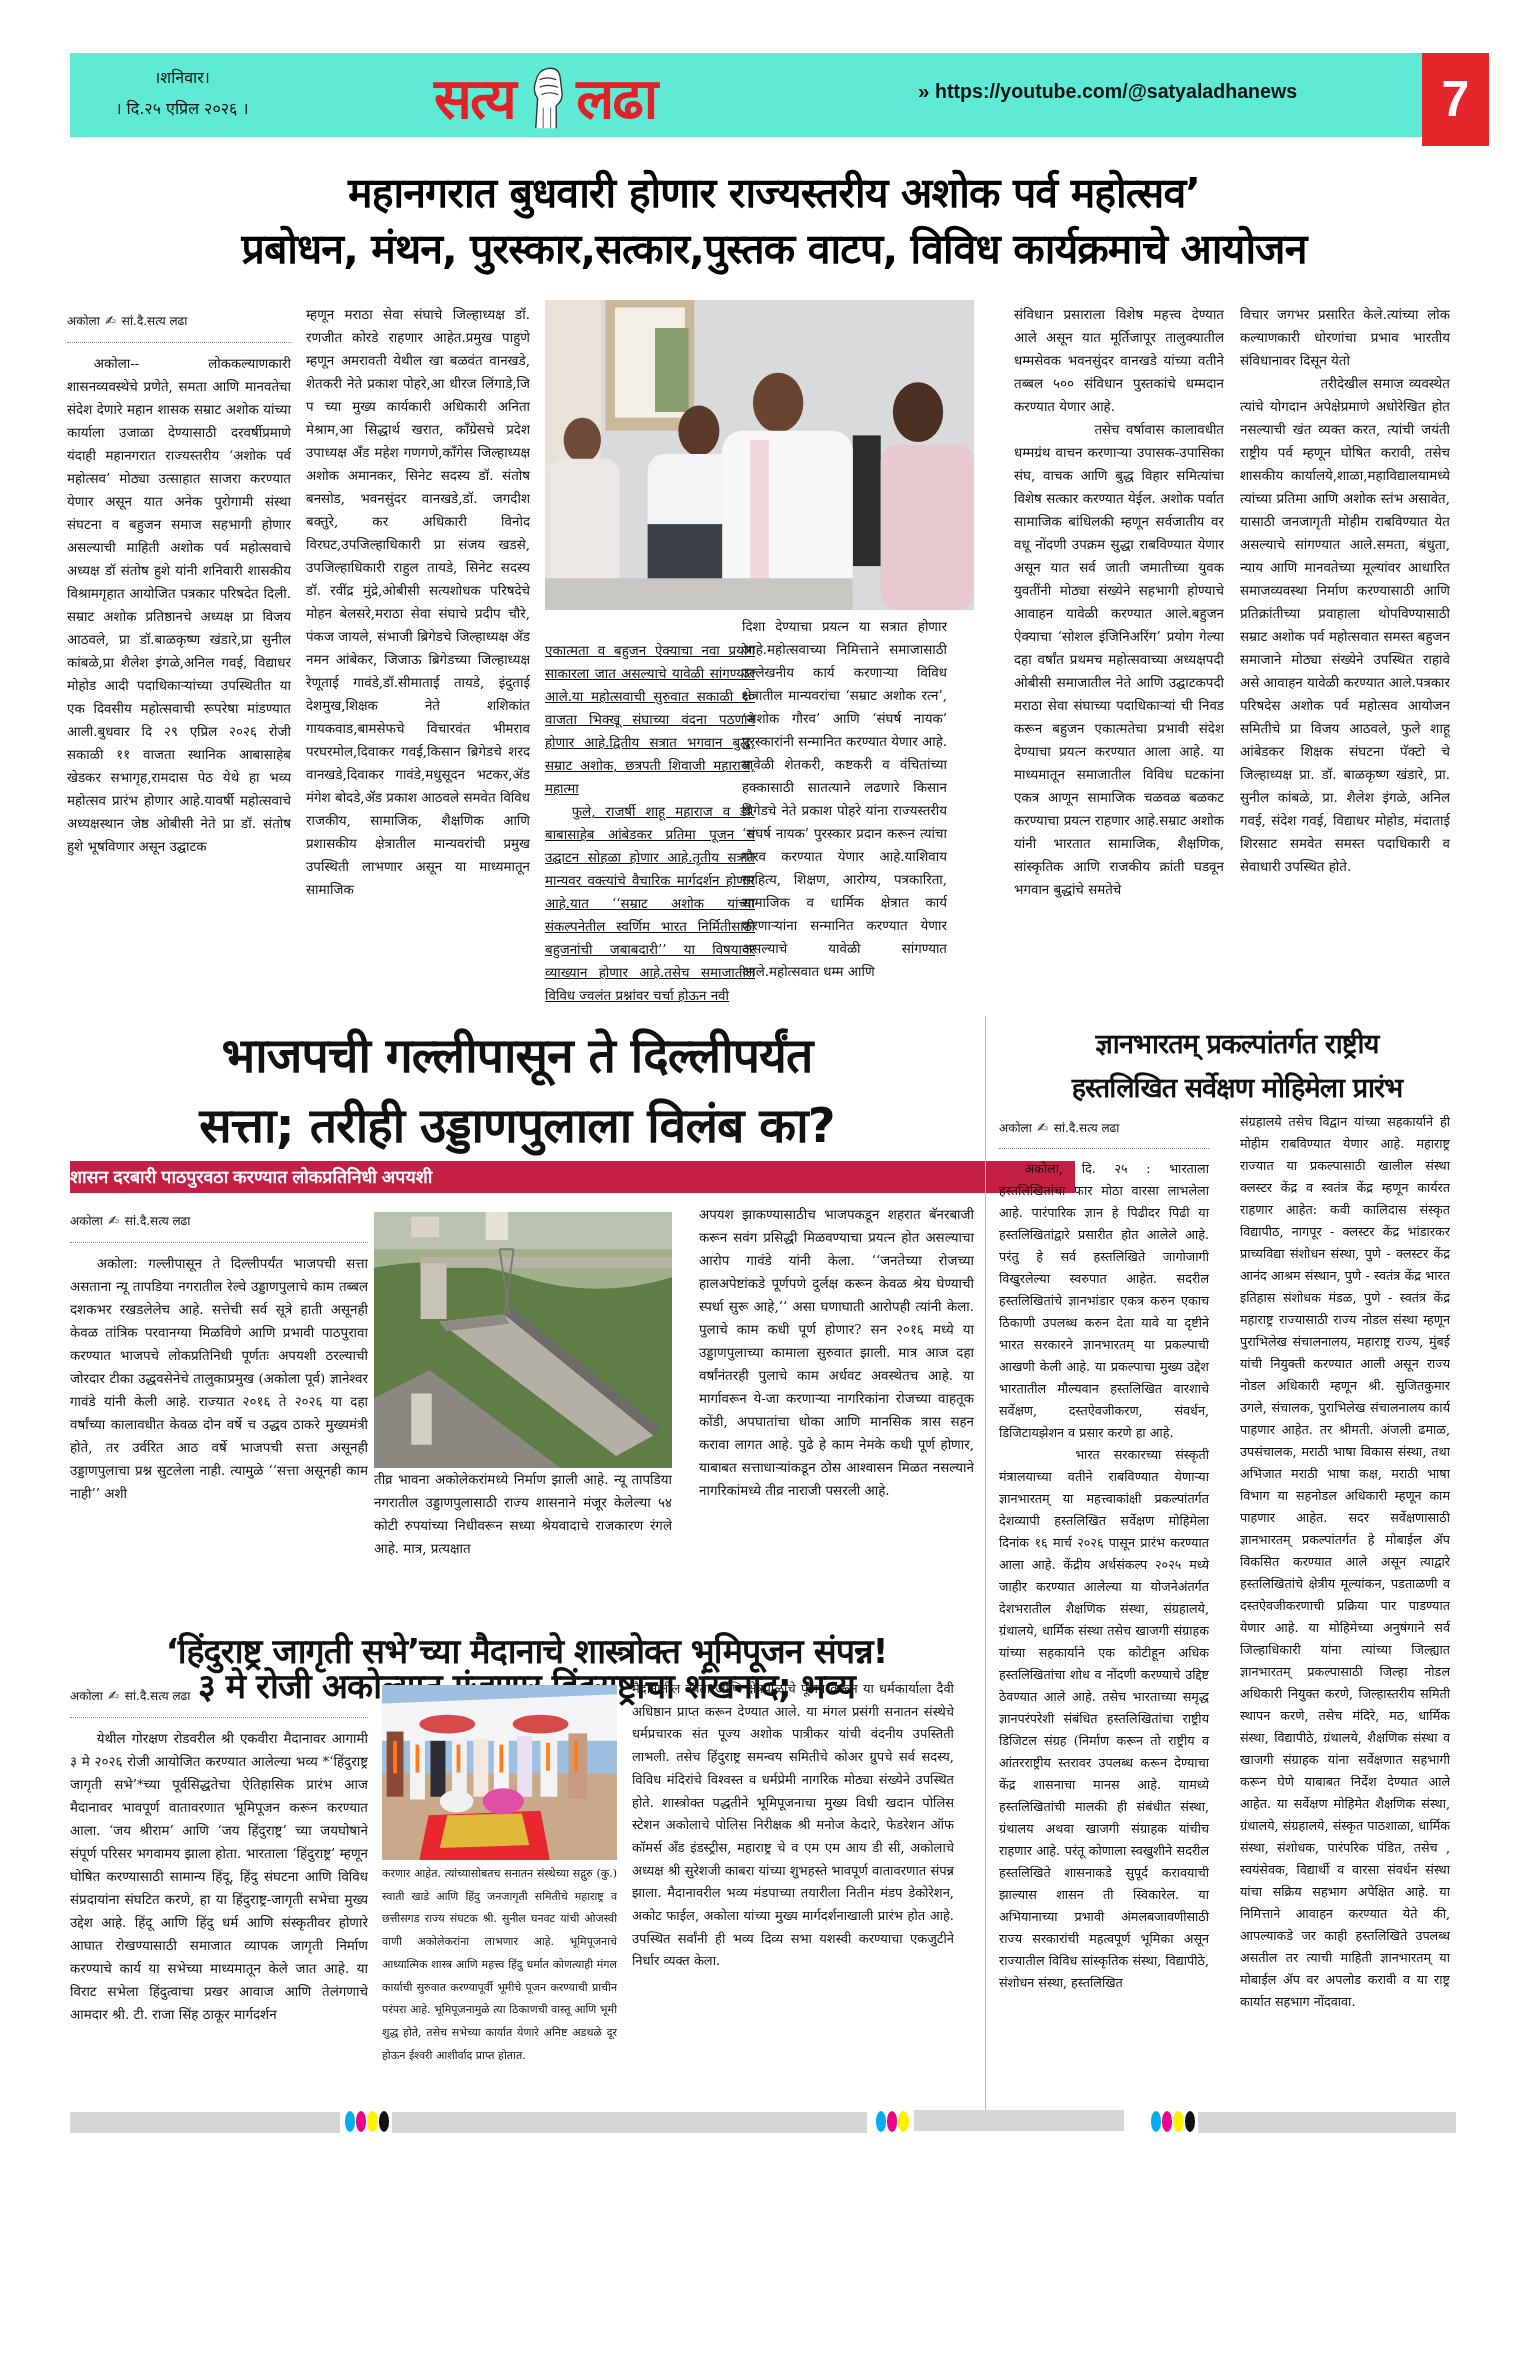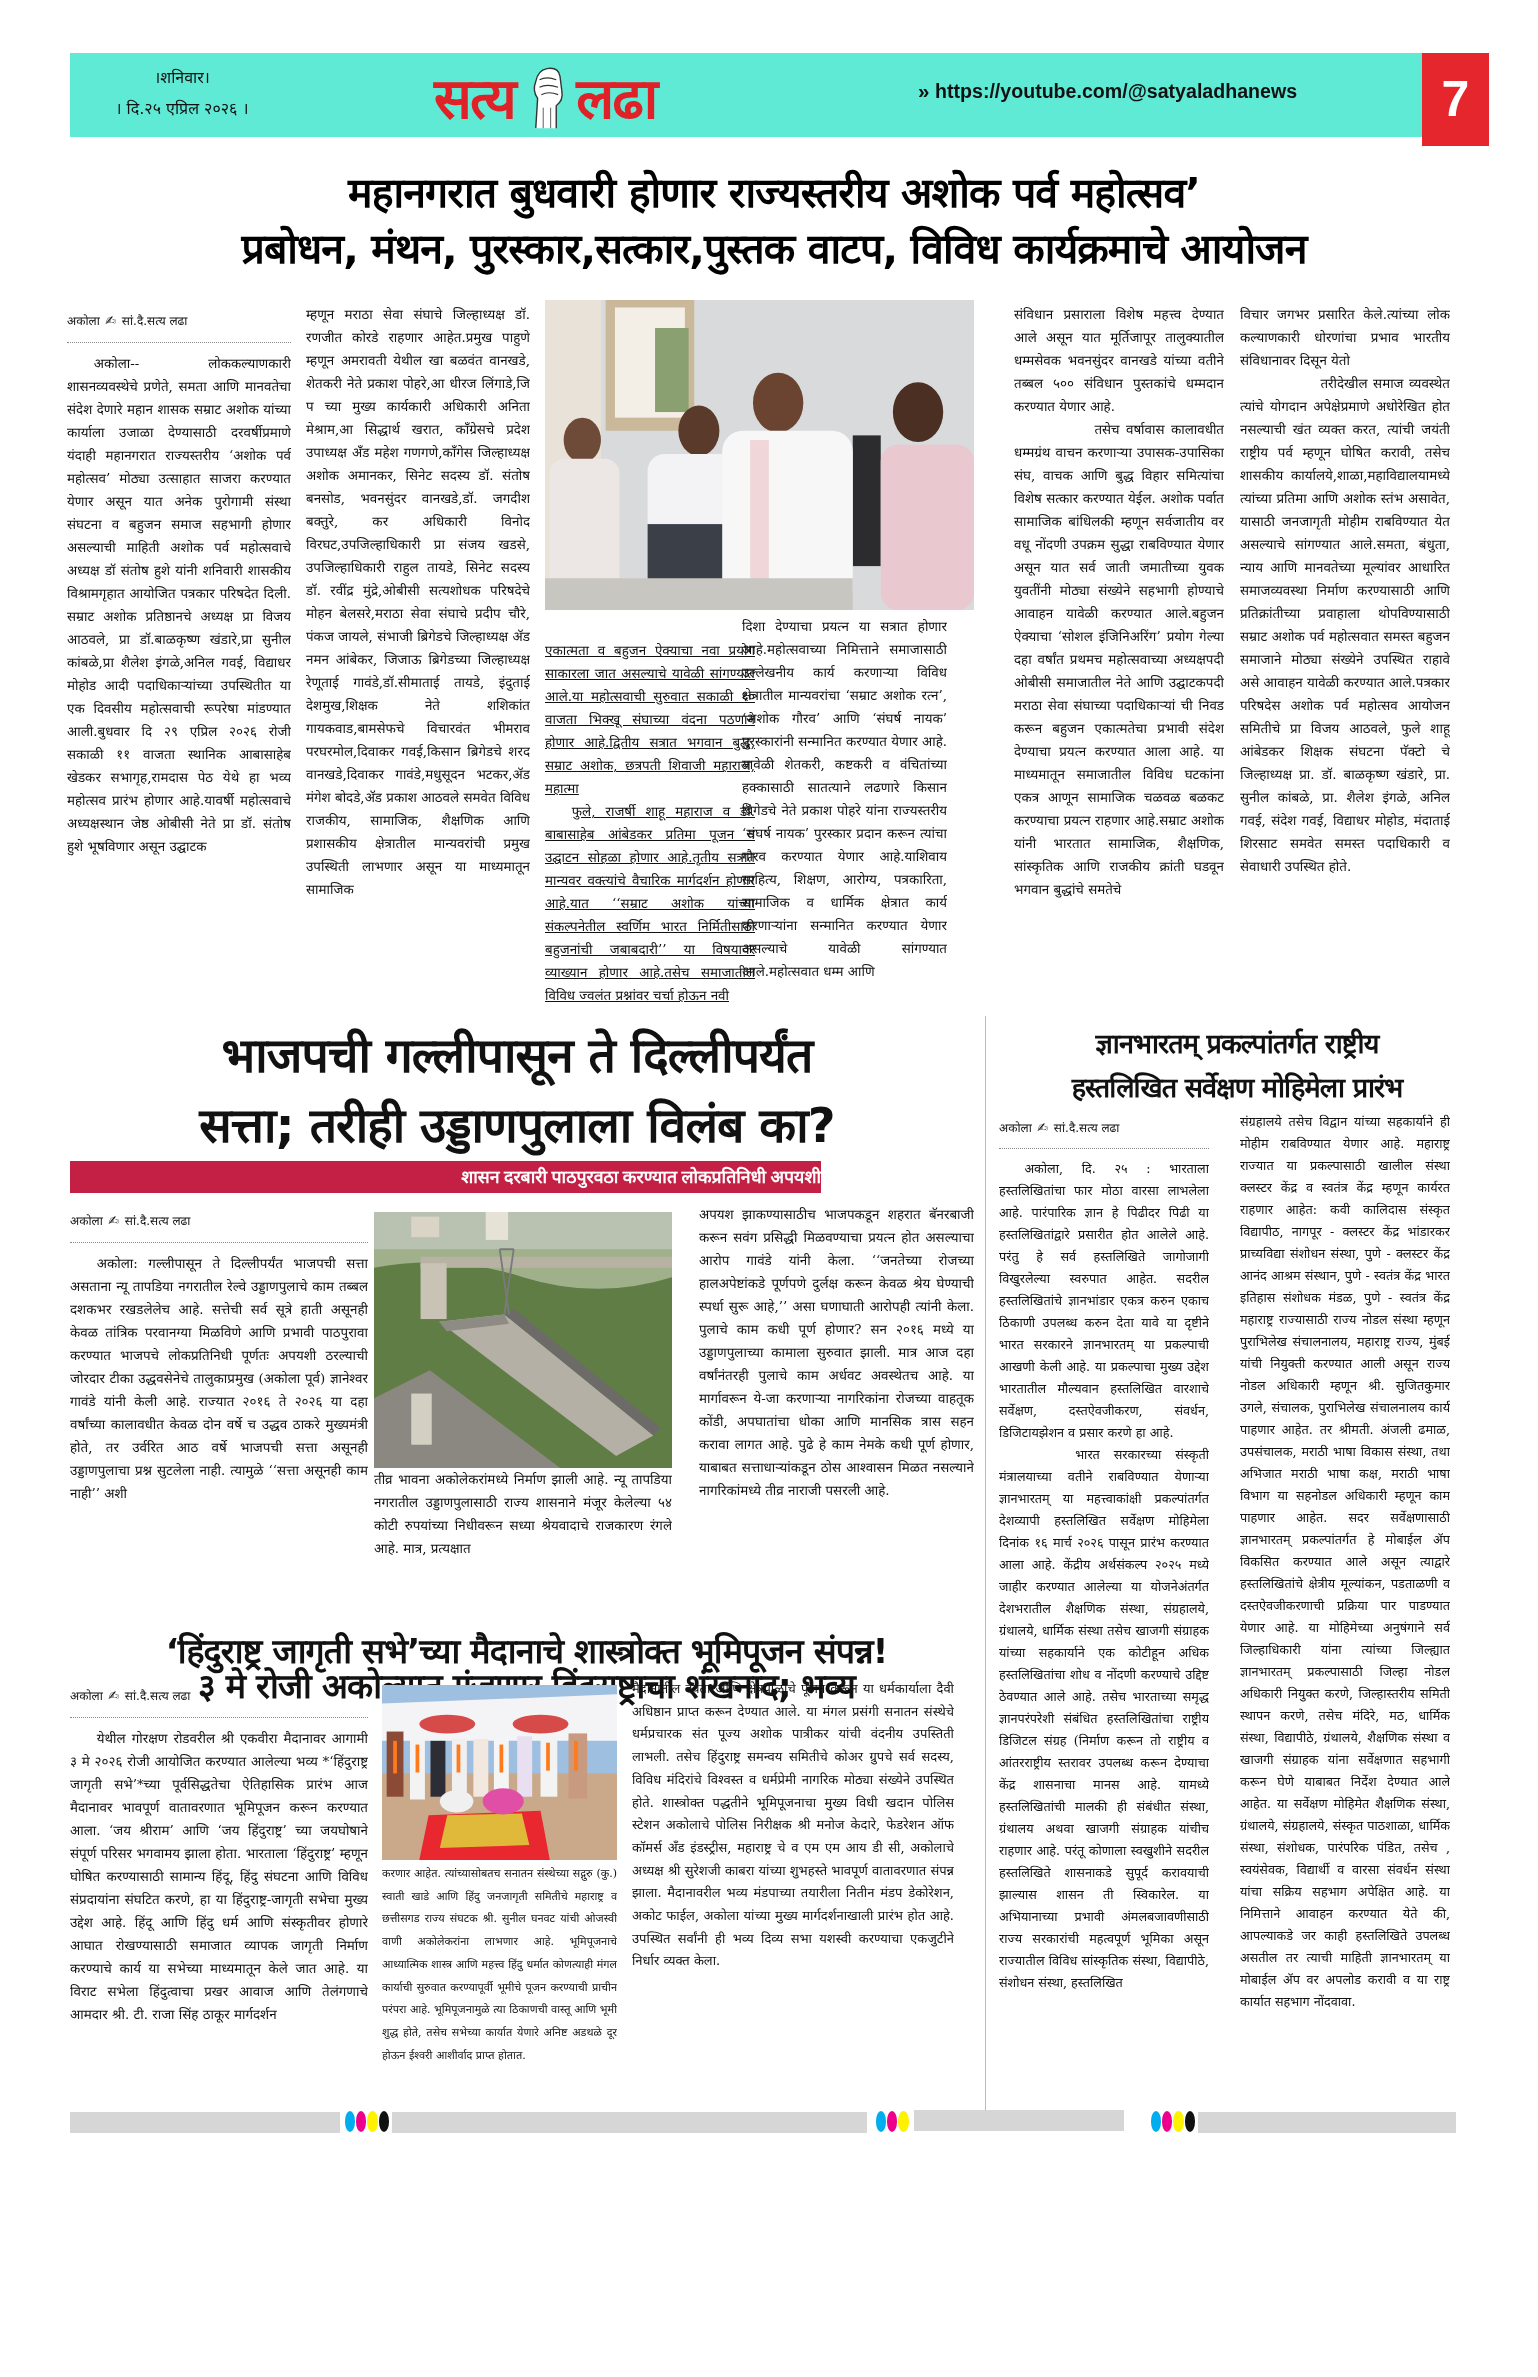--- a/index.html
+++ b/index.html
@@ -26,21 +26,21 @@
   .col { position: absolute; font-size: 13.4px; line-height: 23px; text-align: justify; font-family: "DejaVu Serif", serif; overflow: hidden; }
   .col p { text-indent: 2em; margin: 0; }
   .col p.noind { text-indent: 0; }
 
   .photo { position: absolute; overflow: hidden; }
   .photo svg { width: 100%; height: 100%; display: block; }
 
   .hl-bjp { position: absolute; left: 65px; width: 904px; text-align: center; font-family: "DejaVu Sans", sans-serif; font-weight: bold; font-size: 48px; white-space: nowrap; letter-spacing: -0.9px; }
   .hl-bjp.l1 { top: 1021px; }
   .hl-bjp.l2 { top: 1091px; }
-  .banner { position: absolute; left: 70px; top: 1161px; width: 751px; height: 32px; background: #c41f45; color: #fff; text-align: right; font-family: Liberation Serif, serif; font-weight: bold; font-size: 17.7px; line-height: 32px; }
+  .banner { position: absolute; left: 70px; top: 1161px; width: 1005px; height: 32px; background: #c41f45; color: #fff; text-align: left; font-family: Liberation Sans, sans-serif; font-weight: bold; font-size: 17.7px; line-height: 32px; }
 
   .hl-gyan { position: absolute; left: 990px; width: 494px; text-align: center; font-family: "DejaVu Sans", sans-serif; font-weight: bold; font-size: 27px; white-space: nowrap; letter-spacing: -0.9px; }
   .hl-gyan.l1 { top: 1024px; }
   .hl-gyan.l2 { top: 1068px; }
 
   .hl-hindu { position: absolute; left: 65px; width: 923px; text-align: center; font-family: "DejaVu Sans", sans-serif; font-weight: bold; font-size: 34px; white-space: nowrap; letter-spacing: -0.9px; }
   .hl-hindu.l1 { top: 1662px; }
   .hl-hindu.l2 { top: 1627px; }
 
   .vrule { position: absolute; width: 0.9px; background: #bbb; }

